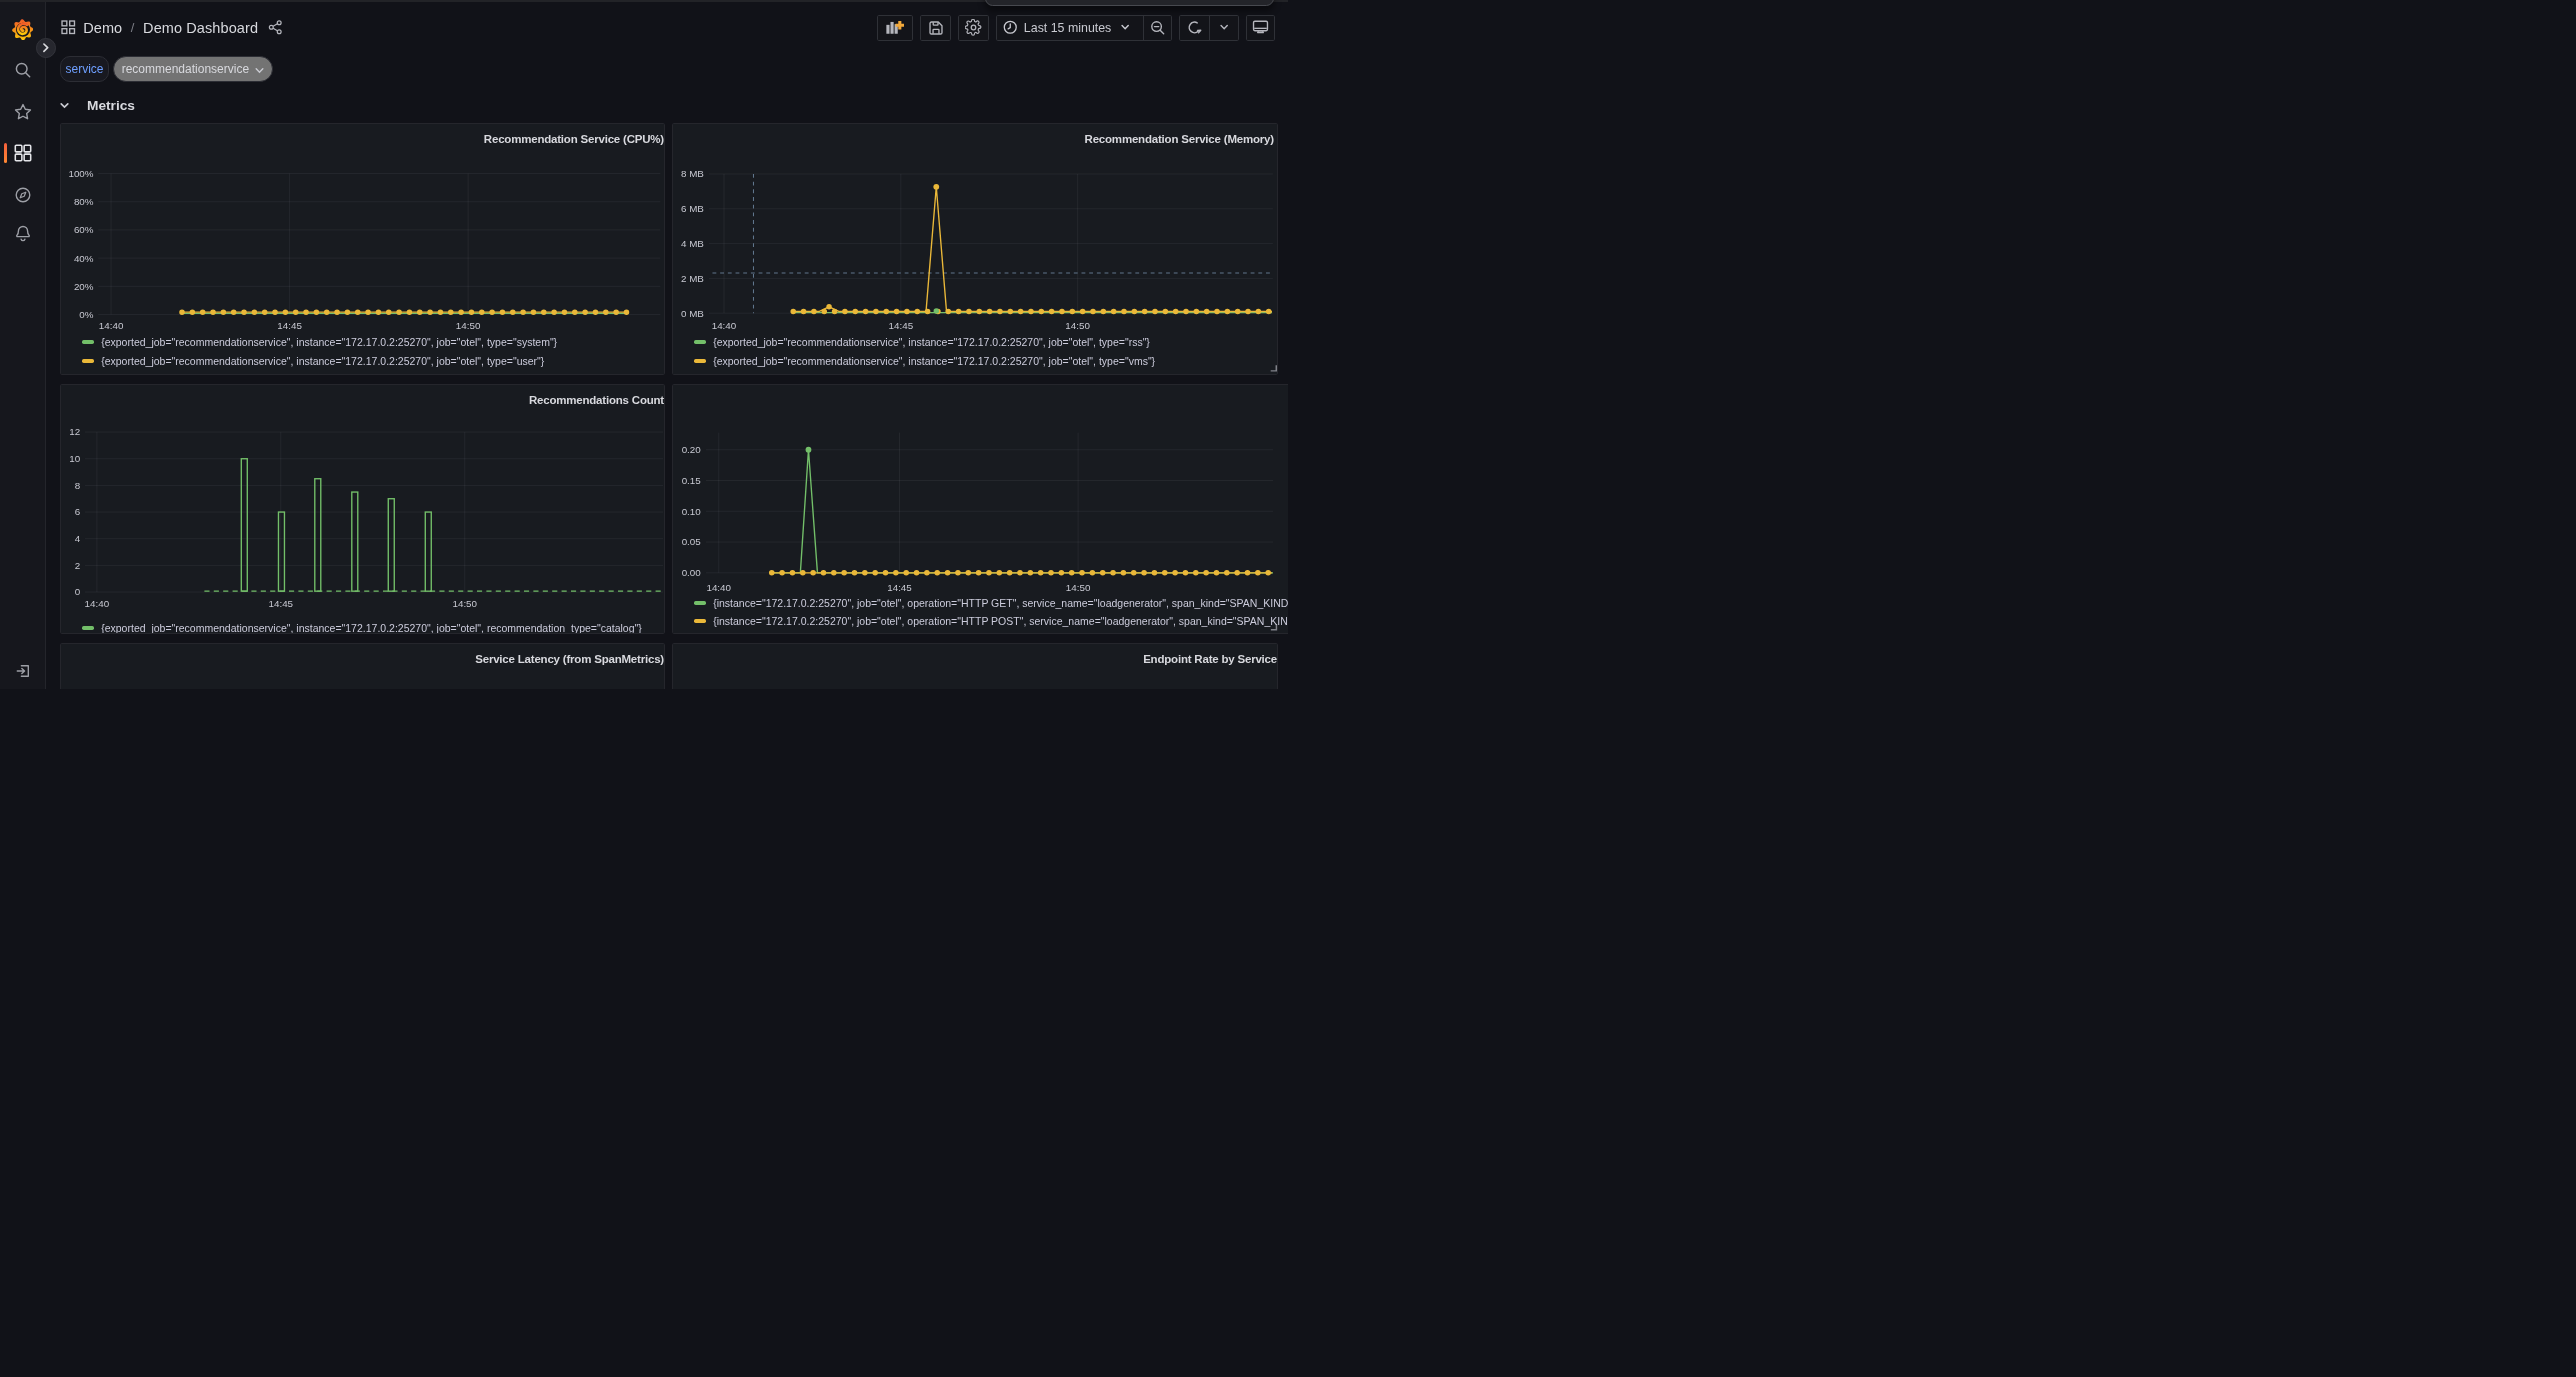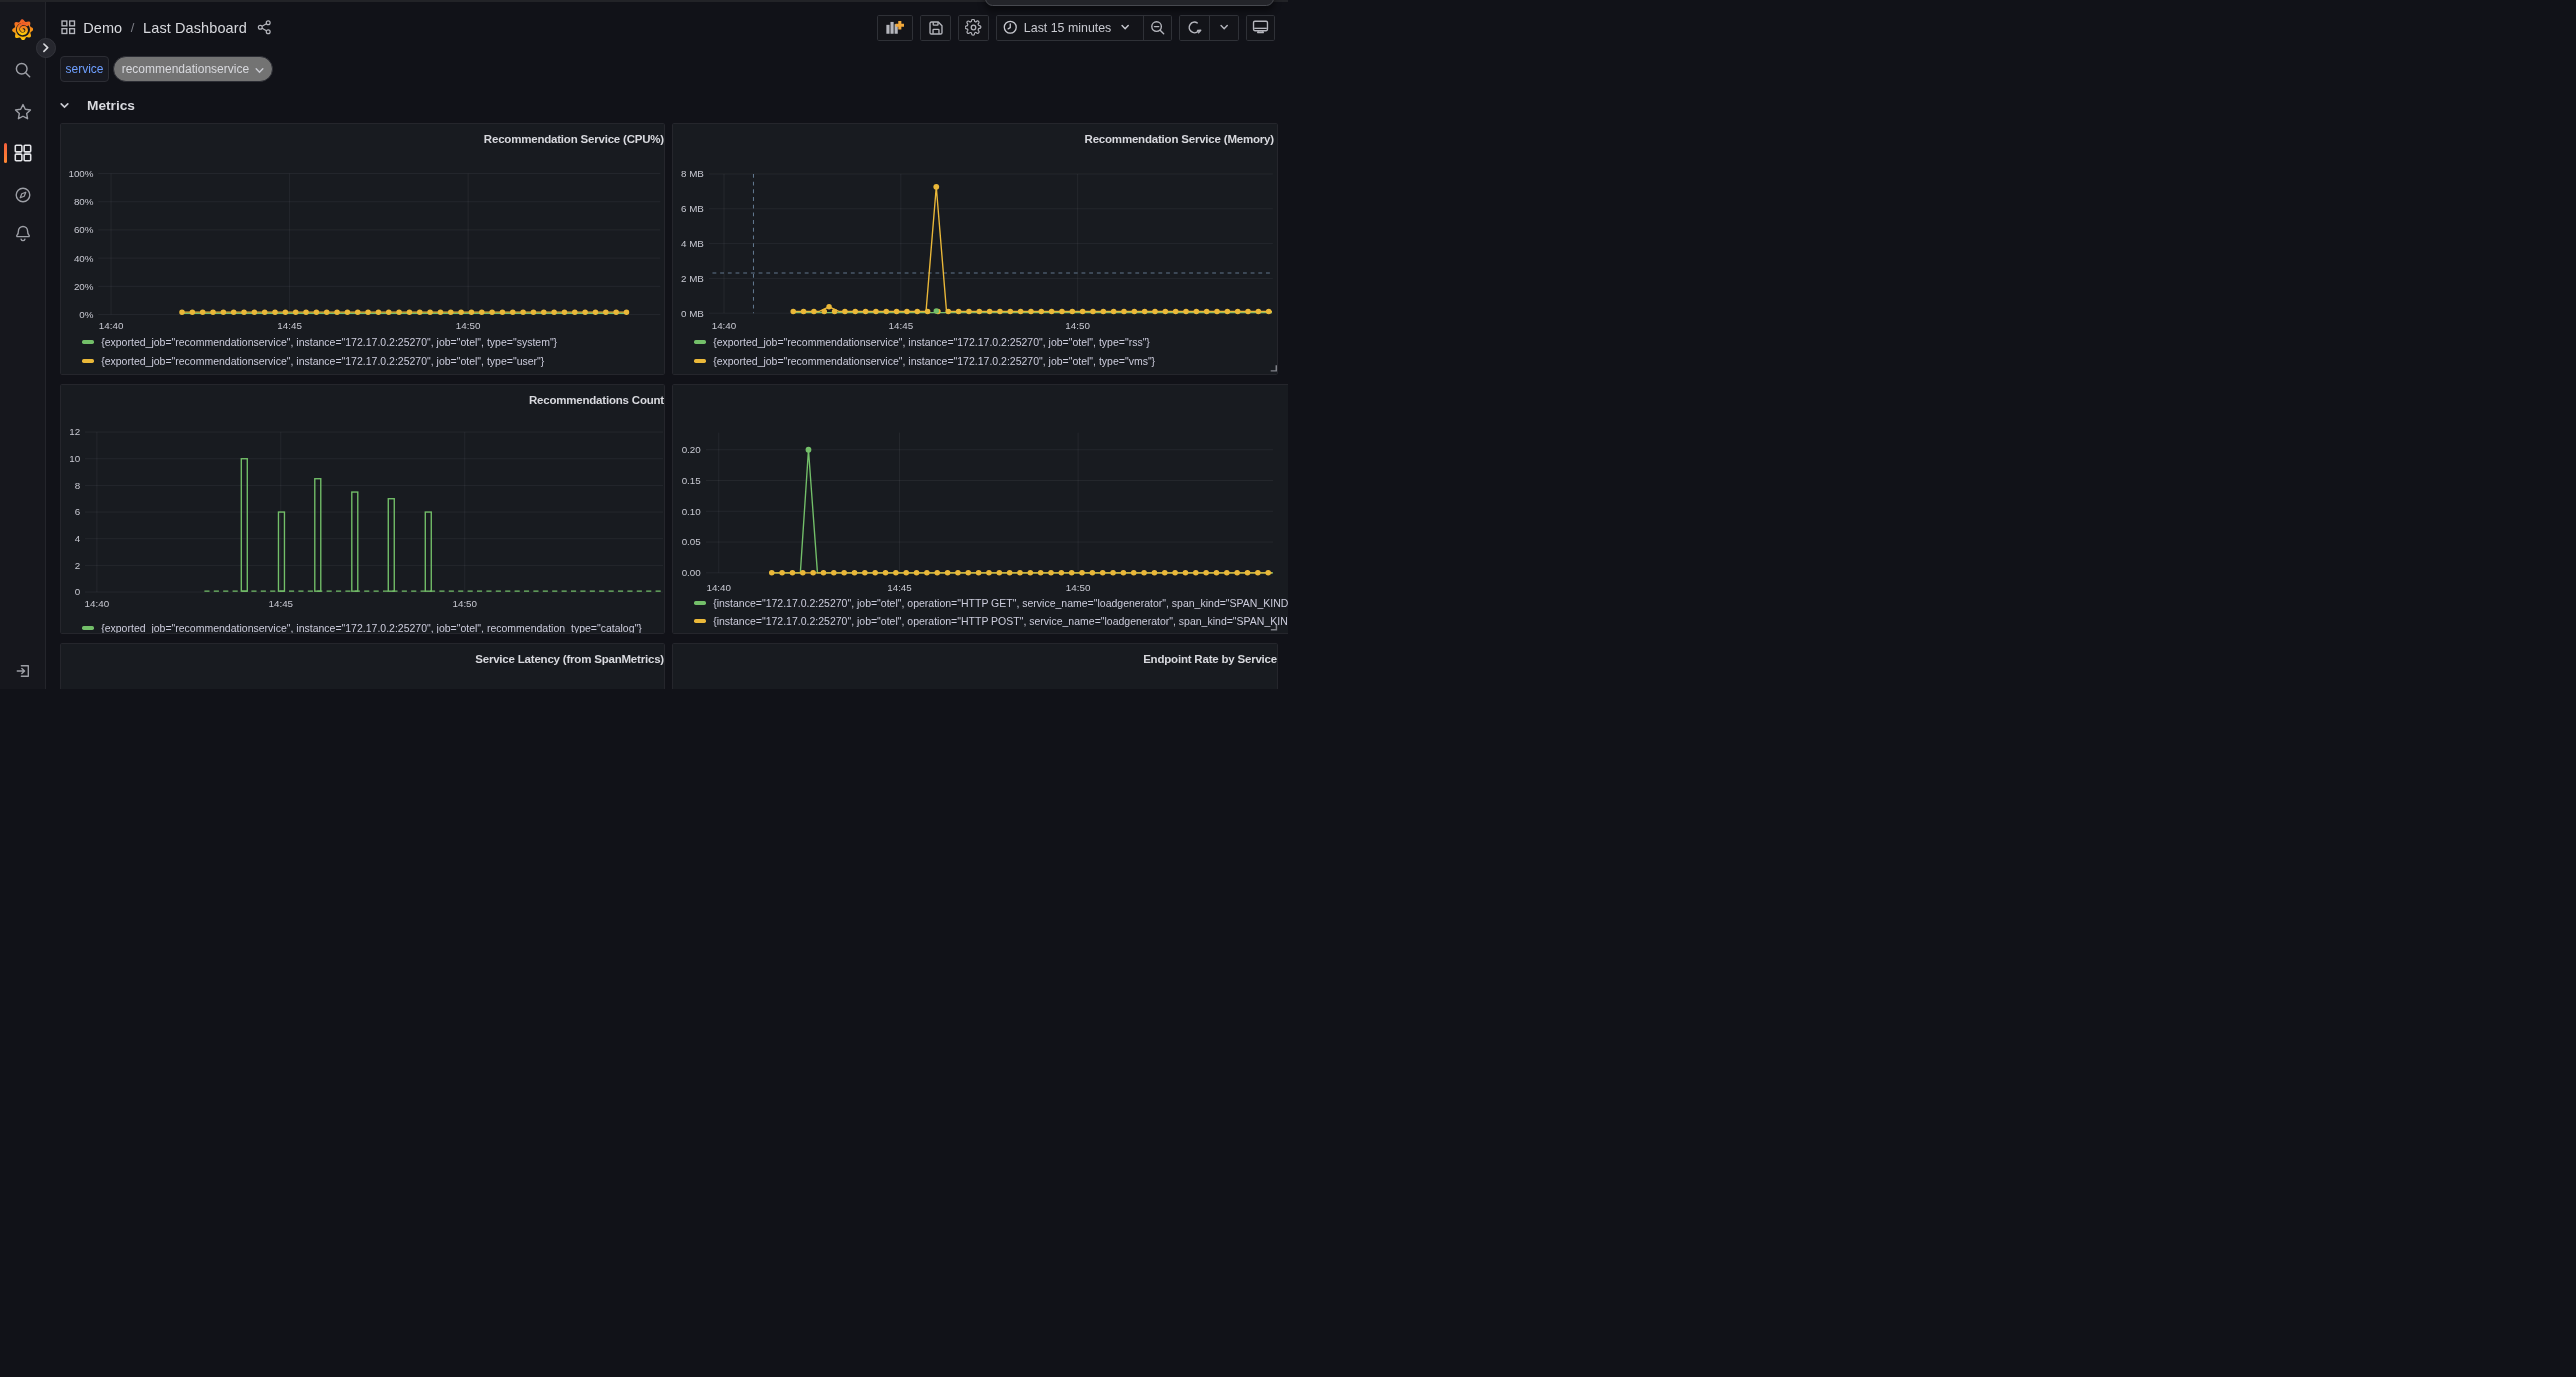--- a/index.html
+++ b/index.html
@@ -28,21 +28,21 @@
 
 .btn { position:absolute; top:14.5px; height:26px; border:0.9px solid #2f3137;
   border-radius:1.7px; background:#131419; display:flex; align-items:center; justify-content:center; }
 .btngroup { position:absolute; top:14.5px; height:26px; border:0.9px solid #2f3137;
   border-radius:1.7px; background:#131419; display:flex; }
 .btngroup .seg { display:flex; align-items:center; justify-content:center; height:100%; }
 .btngroup .seg + .seg { border-left:0.9px solid #2f3137; }
 #timetext { font-size:12.4px; font-weight:500; color:#c9cad1; margin:0 8.5px 0 6.8px; }
 
 #varlabel { left:60px; top:56px; width:49px; height:26px; background:#181920;
-  border:0.9px solid #2c2d34; border-radius:4px; display:flex; align-items:center; justify-content:center; }
+  border:0.9px solid #2c2d34; border-radius:10px; display:flex; align-items:center; justify-content:center; }
 #varlabel span { color:#6e9fff; font-size:12px; font-weight:500; }
 #vardrop { left:113px; top:56px; width:160px; height:26px; background:#737373;
   border:0.9px solid #2c2d34; border-radius:13px; display:flex; align-items:center; }
 #vardrop .val { color:#d8d9de; font-size:12px; margin-left:7.7px; }
 
 #rowhead { left:59px; top:95px; height:20.5px; display:flex; align-items:center; gap:17px; }
 #rowhead .rt { font-size:13.7px; font-weight:700; color:#d8d9de; }
 
 .panel { position:absolute; background:#181B20; border:0.9px solid #25262c; border-radius:1.7px; overflow:hidden; }
 .ptitle { position:absolute; top:6.8px; left:0; right:0; height:16px; text-align:right;
@@ -112,21 +112,21 @@
 
   <div class="abs" id="crumb">
     <svg width="14.5" height="14.5" viewBox="0 0 17 17" fill="none" stroke="#b5b6bd" stroke-width="1.6">
       <rect x="1.2" y="1.2" width="5.6" height="5.6"></rect>
         <rect x="10.2" y="1.2" width="5.6" height="5.6"></rect>
       <rect x="1.2" y="10.2" width="5.6" height="5.6"></rect>
         <rect x="10.2" y="10.2" width="5.6" height="5.6"></rect>
     </svg>
     <span class="t1">Demo</span>
       <span class="sep">/</span>
-      <span class="t1">Last Dashboard</span>
+      <span class="t1">Demo Dashboard</span>
     <svg width="14.5" height="14.5" viewBox="0 0 18 18" fill="none" stroke="#b5b6bd" stroke-width="1.5" style="margin-left:2.6px;">
       <circle cx="13.9" cy="3.4" r="2.4"></circle>
         <circle cx="4.1" cy="9" r="2.4"></circle>
         <circle cx="13.9" cy="14.6" r="2.4"></circle>
       <path d="M6.3 7.8 L11.7 4.6 M6.3 10.2 L11.7 13.4"></path>
     </svg>
   </div>
 
   <div class="btn" style="left:877px; width:36px;">
     <svg width="19.7" height="19.7" viewBox="0 0 23 23">

